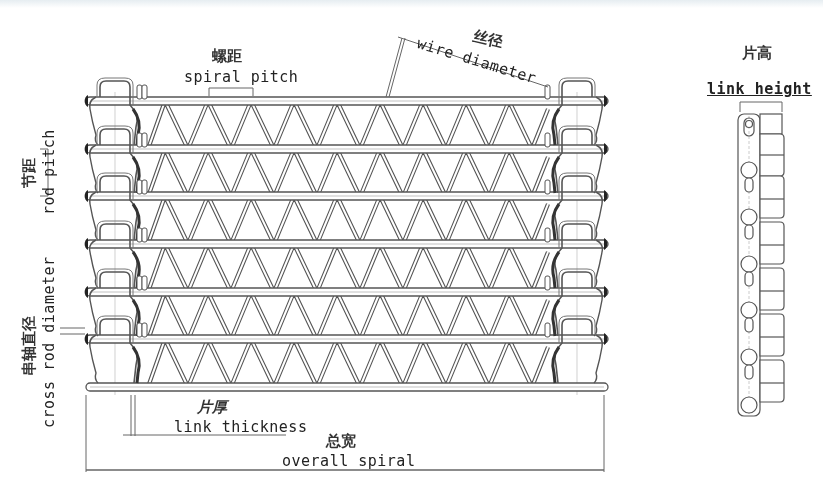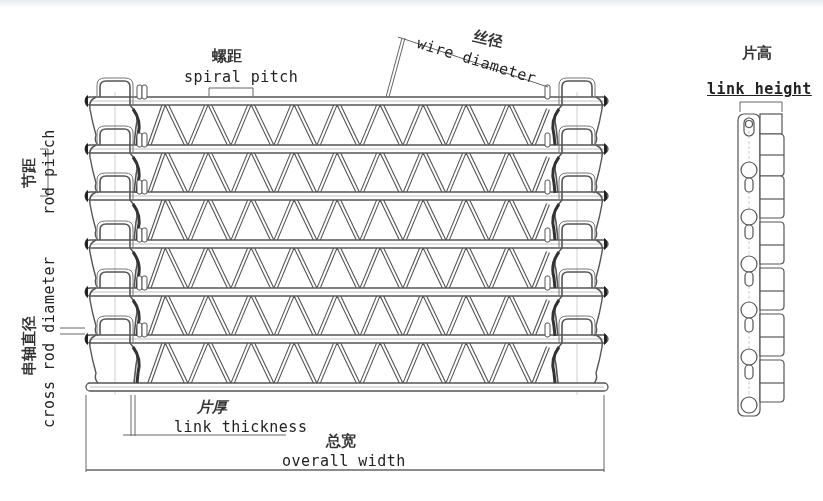--- a/index.html
+++ b/index.html
@@ -168,13 +168,13 @@
 <div class="cn vert" style="left:20px; top:188px;">节距</div>
 <div class="lbl vert" style="left:40px; top:215px;">rod pitch</div>
 
 <div class="cn vert" style="left:20px; top:376px;">串轴直径</div>
 <div class="lbl vert" style="left:40px; top:428px;">cross rod diameter</div>
 
 <div class="cn" style="left:197px; top:398px;font-style:italic;">片厚</div>
 <div class="lbl" style="left:158px; top:418px;margin-left:16px;">link thickness</div>
 
 <div class="cn" style="left:326px; top:432px;text-align:right;">总宽</div>
-<div class="lbl" style="left:282px; top:452px;">overall width</div>
+<div class="lbl" style="left:282px; top:452px;">overall spiral</div>
 
 </body></html>

